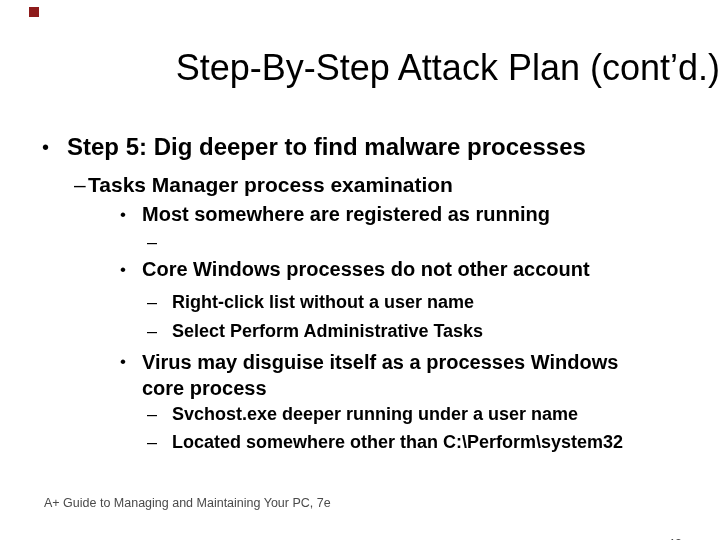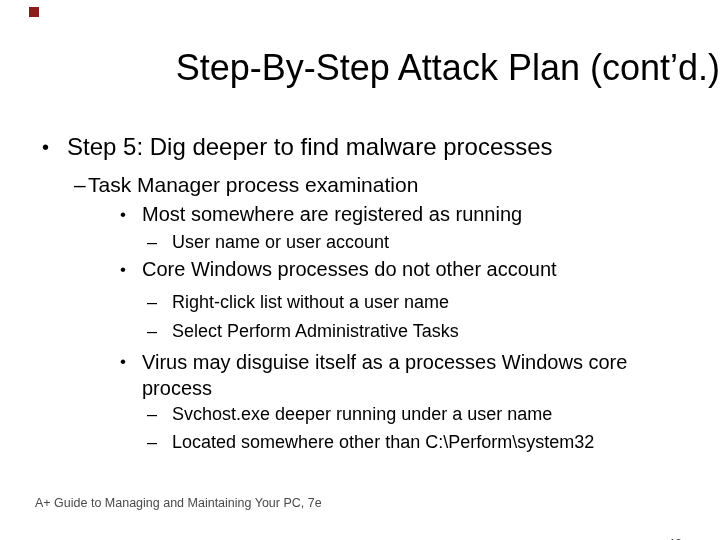--- a/index.html
+++ b/index.html
@@ -19,21 +19,21 @@
   .title {
     position:absolute; left:0; top:46px; width:720px;
     margin:0;
     text-align:right;
     font-size:36px; line-height:44px;
     font-weight:400;
     color:#000000;
   }
   .row { position:absolute; display:flex; align-items:flex-start; white-space:nowrap; }
   .row .marker { flex:0 0 auto; }
-  .row .txt { flex:0 1 auto; }
+  .row .txt { flex:0 1 auto;font-weight:bold; }
 
   .lvl1 { left:42px;  font-size:24px; line-height:30px; }
   .lvl1 .marker { width:25px; font-size:20px; }
   .lvl2 { left:74px;  font-size:21px; line-height:26px; }
   .lvl2 .marker { width:14px; }
   .lvl3 { left:120px; font-size:20px; line-height:25px; }
   .lvl3 .marker { width:22px; font-size:17px; }
   .lvl4 { left:147px; font-size:18px; line-height:23px; }
   .lvl4 .marker { width:25px; }
 
@@ -43,21 +43,21 @@
   .r4  { top:231px; }
   .r5  { top:257px; }
   .r6  { top:291px; }
   .r7  { top:320px; }
   .r8  { top:349px; white-space:normal; }
   .r8 .txt { max-width:515px; line-height:26px; }
   .r9  { top:403px; }
   .r10 { top:431px; }
 
   .footer-book {
-    position:absolute; left:35px; top:496px;
+    position:absolute; left:44px; top:496px;
     font-size:12.5px; line-height:15px;
     color:#4a4a4a;
   }
   .footer-page {
     position:absolute; right:38px; top:496px;
     font-size:13px; line-height:15px;
     color:#4a4a4a;
     margin-top:40px;
   }
 </style>
@@ -70,31 +70,30 @@
 
   <h1 class="title">Step-By-Step Attack Plan (cont’d.)</h1>
 
   <div class="row lvl1 r1">
     <span class="marker">•</span>
     <span class="txt">Step 5: Dig deeper to find malware processes</span>
   </div>
 
   <div class="row lvl2 r2">
     <span class="marker">–</span>
-    <span class="txt">Task Manager process examination</span>
+    <span class="txt">Tasks Manager process examination</span>
   </div>
 
   <div class="row lvl3 r3">
     <span class="marker">•</span>
     <span class="txt">Most somewhere are registered as running</span>
   </div>
 
   <div class="row lvl4 r4">
     <span class="marker">–</span>
-    <span class="txt">User name or user account</span>
   </div>
 
   <div class="row lvl3 r5">
     <span class="marker">•</span>
     <span class="txt">Core Windows processes do not other account</span>
   </div>
 
   <div class="row lvl4 r6">
     <span class="marker">–</span>
     <span class="txt">Right-click list without a user name</span>

